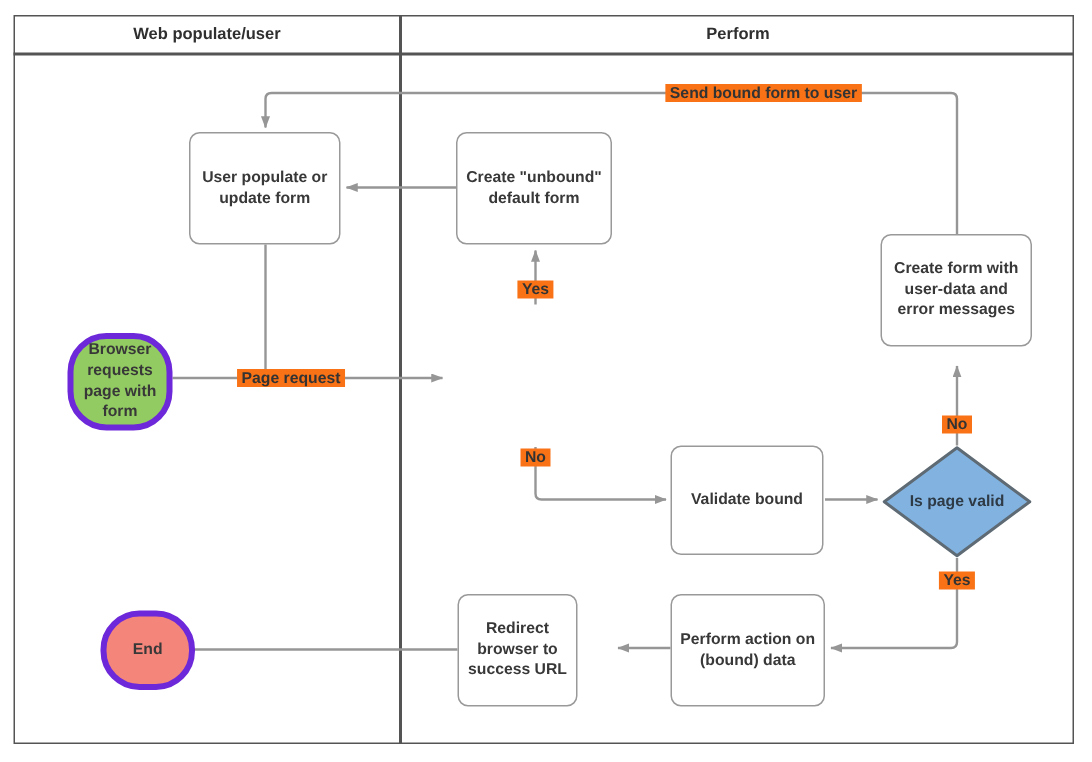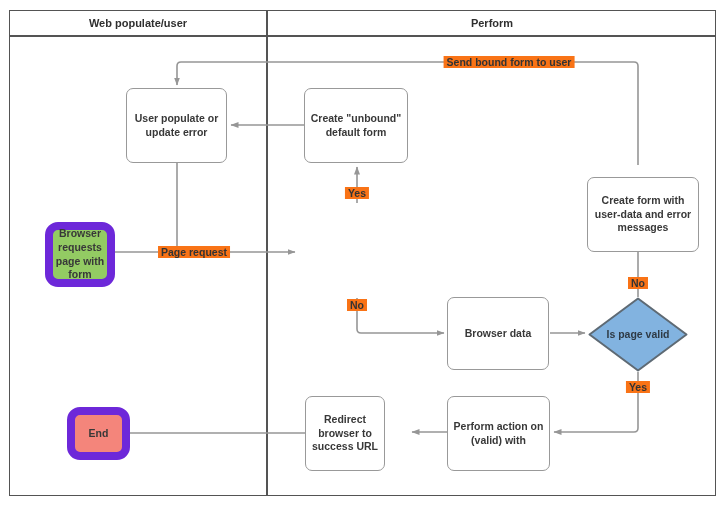--- a/index.html
+++ b/index.html
@@ -8,21 +8,21 @@
     font-family:"Liberation Sans",sans-serif;color:#383838;overflow:hidden;
   }
   
   .frame{position:absolute;left:9px;top:10px;width:707px;height:486px;border:1.5px solid #545454;box-sizing:border-box;background:#fff;}
   .lane-divider{position:absolute;left:266px;top:10px;width:1.5px;height:486px;background:#545454;}
   .header-line{position:absolute;left:9px;top:35px;width:707px;height:1.5px;background:#545454;}
   .lane-title{position:absolute;top:23px;transform:translate(-50%,-50%);font-size:11px;font-weight:700;color:#2f2f2f;white-space:nowrap;}
   
   .node{position:absolute;display:flex;align-items:center;justify-content:center;text-align:center;box-sizing:border-box;font-size:10.5px;font-weight:700;line-height:1.3;}
   .box{background:#fff;border:1.5px solid #999;border-radius:7px;padding:2px 3px;}
-  .terminator{border:8px solid #6d28d9;border-radius:13px;padding:2px;}
+  .terminator{border:4px solid #6d28d9;border-radius:26px;padding:2px;}
   .diamond-wrap{position:absolute;}
   .diamond-wrap svg{position:absolute;left:0;top:0;}
   .diamond-label{position:absolute;left:0;top:0;width:100%;height:100%;display:flex;align-items:center;justify-content:center;text-align:center;font-size:10.5px;font-weight:700;line-height:1.3;color:#2e3a45;}
   
   #edges{position:absolute;left:0;top:0;width:728px;height:508px;pointer-events:none;}
   
   .edge-label{position:absolute;transform:translate(-50%,-50%);background:#f97316;padding:0 3px;font-size:10.5px;font-weight:700;color:#333;white-space:nowrap;}
 </style>
 </head>
 <body>
@@ -61,37 +61,37 @@
 
       <path d="M638 372 L638 428 Q638 432 634 432 L554 432" marker-end="url(#arr)"></path>
 
       <path d="M447 432 L412 432" marker-end="url(#arr)"></path>
 
       <path d="M305 433 L120 433" marker-end="url(#arr)"></path>
     </g>
   </svg>
 
   <div class="node box" style="left:126px;top:88px;width:101px;height:75px">
-    <span>User populate or update error</span>
+    <span>User populate or update form</span>
   </div>
 
   <div class="node box" style="left:304px;top:88px;width:104px;height:75px">
     <span>Create "unbound" default form</span>
   </div>
 
-  <div class="node box" style="left:587px;top:177px;width:112px;height:75px">
+  <div class="node box" style="left:587px;top:156px;width:101px;height:75px">
     <span>Create form with user-data and error messages</span>
   </div>
 
   <div class="node box" style="left:447px;top:297px;width:102px;height:73px">
-    <span>Browser data</span>
+    <span>Validate bound</span>
   </div>
 
   <div class="node box" style="left:447px;top:396px;width:103px;height:75px">
-    <span>Perform action on (valid) with</span>
+    <span>Perform action on (bound) data</span>
   </div>
 
   <div class="node box" style="left:305px;top:396px;width:80px;height:75px">
     <span>Redirect browser to success URL</span>
   </div>
 
   <div class="node terminator" style="left: 45px; top: 222px; width: 70px; height: 65px; background: rgb(147, 203, 99);">
     <span>Browser requests page with form</span>
   </div>
 

